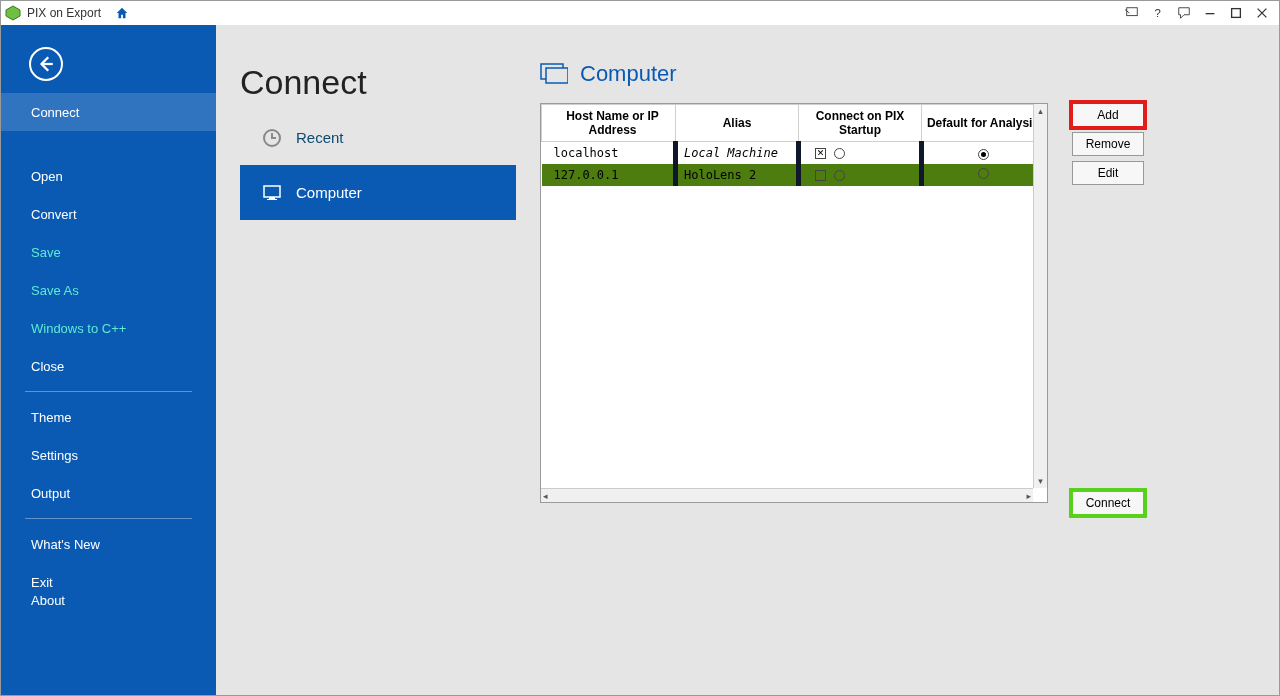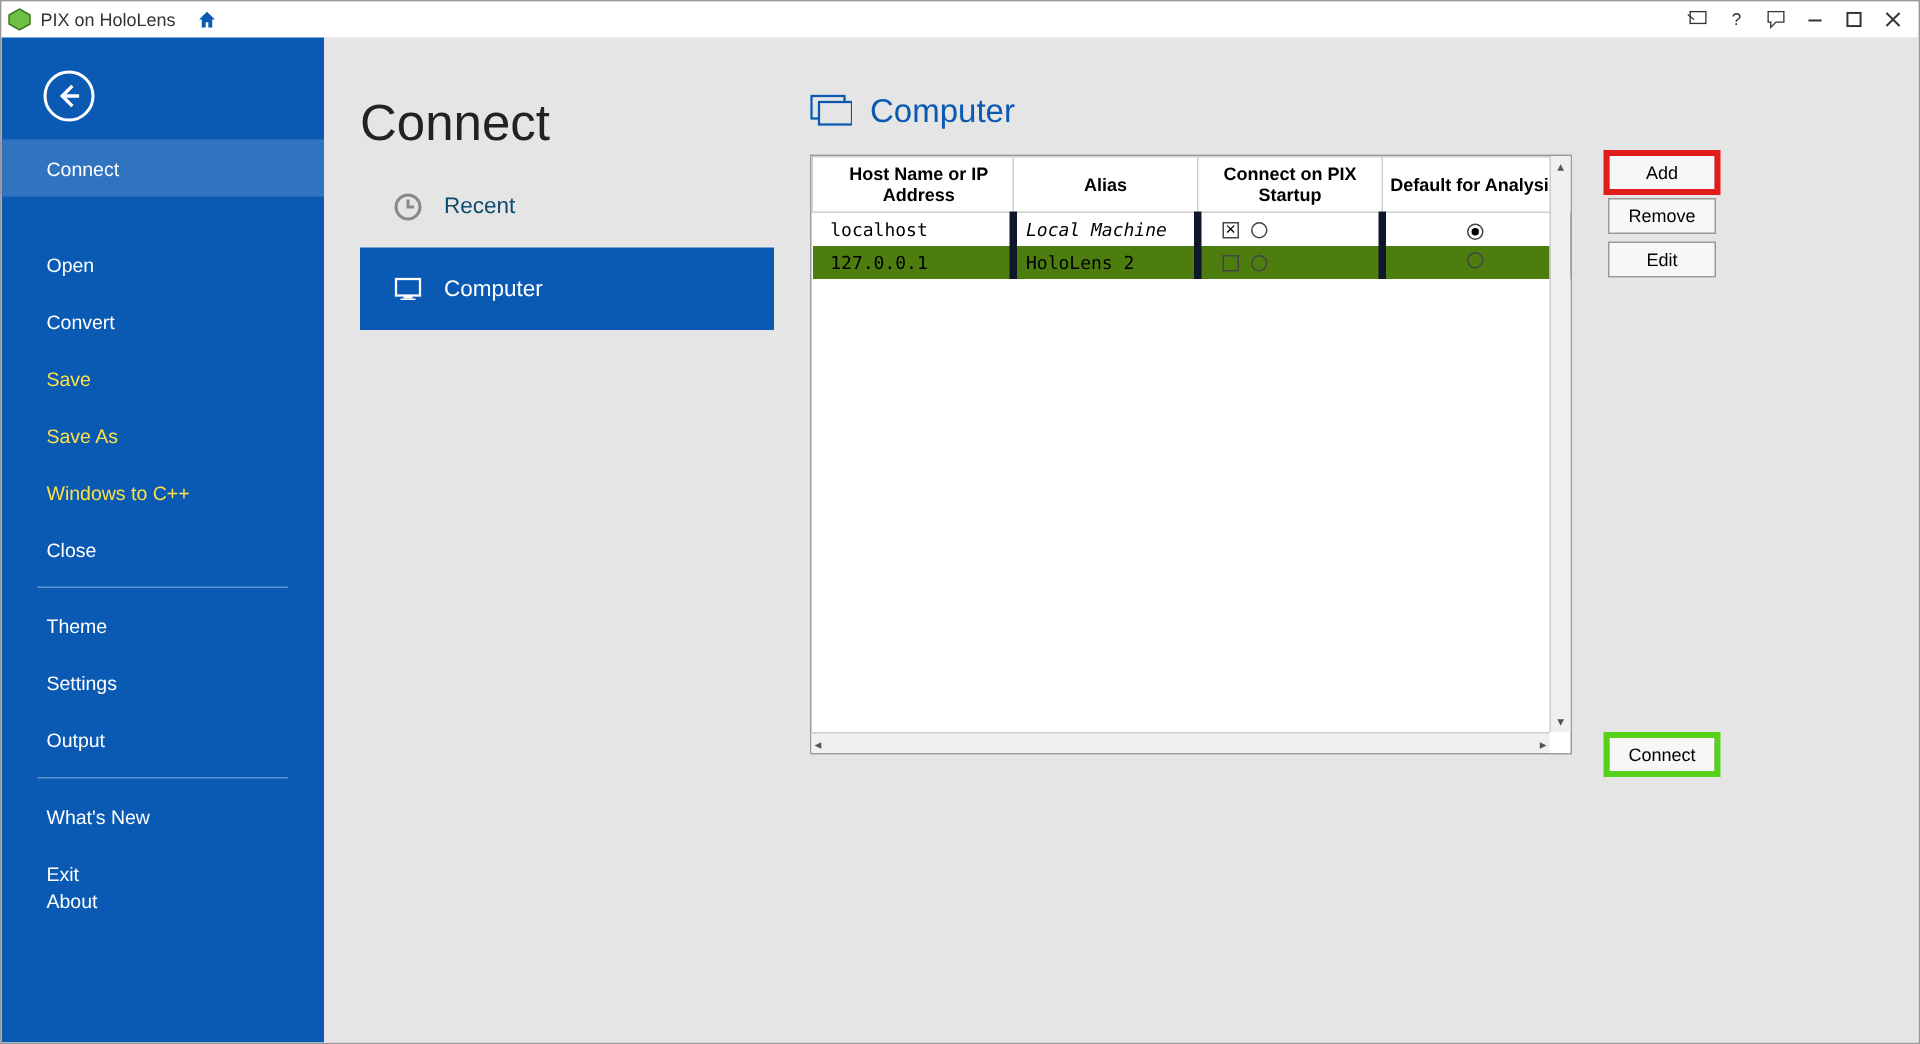--- a/index.html
+++ b/index.html
@@ -19,21 +19,21 @@
   .body { display:flex; height:calc(100% - 24px); background:#e5e5e5; }
 
   
   .sidebar { width:215px; background:#0a5ab4; color:#fff; display:flex; flex-direction:column; padding-top:14px; }
   .back-circle { width:34px; height:34px; border:2px solid #fff; border-radius:50%; display:flex; align-items:center; justify-content:center; margin:8px 0 12px 28px; }
   .back-circle svg { width:18px; height:18px; }
   .side-item { height:38px; display:flex; align-items:center; padding-left:30px; font-size:13px; color:#fff; }
   .side-item.selected { background:#3074c0; }
   .side-item.spacer { height:26px; }
   .side-divider { border-top:1px solid rgba(255,255,255,0.35); margin:6px 24px 6px 24px; }
-  .side-item.dim { color:#fde047; }
+  .side-item.dim { color:#5eead4; }
 
   
   .midnav { width:300px; background:#e5e5e5; padding:0 0 0 24px; }
   .page-title { font-size:34px; font-weight:300; color:#222; margin:38px 0 8px 0; }
   .nav-item { width:285px; height:55px; display:flex; align-items:center; gap:14px; padding-left:22px; color:#0c4a6e; }
   .nav-item.selected { background:#0a5ab4; color:#fff; }
   .nav-icon { width:20px; height:20px; display:flex; align-items:center; justify-content:center; }
   .nav-label { font-size:15px; }
 
   
@@ -77,21 +77,21 @@
 <body>
 
 <div class="window">
 
   <div class="titlebar">
     <span class="app-icon">
       <svg viewBox="0 0 16 16">
           <polygon points="8,1 15,5 15,11 8,15 1,11 1,5" fill="#6fbf44" stroke="#3a7a1f" stroke-width="1"></polygon>
         </svg>
     </span>
-    <span class="title">PIX on HoloLens</span>
+    <span class="title">PIX on Export</span>
     <span class="home tb-icon">
       <svg viewBox="0 0 16 16">
           <path d="M2 8 L8 2 L14 8 L12 8 L12 14 L9 14 L9 10 L7 10 L7 14 L4 14 L4 8 Z" fill="#0a5ab4"></path>
         </svg>
     </span>
     <span class="spacer"></span>
     <span class="tb-icon">
         <svg viewBox="0 0 16 16">
           <rect x="2" y="2" width="12" height="9" fill="none" stroke="#333"></rect>
           <path d="M0 4 L5 8" stroke="#333"></path>

